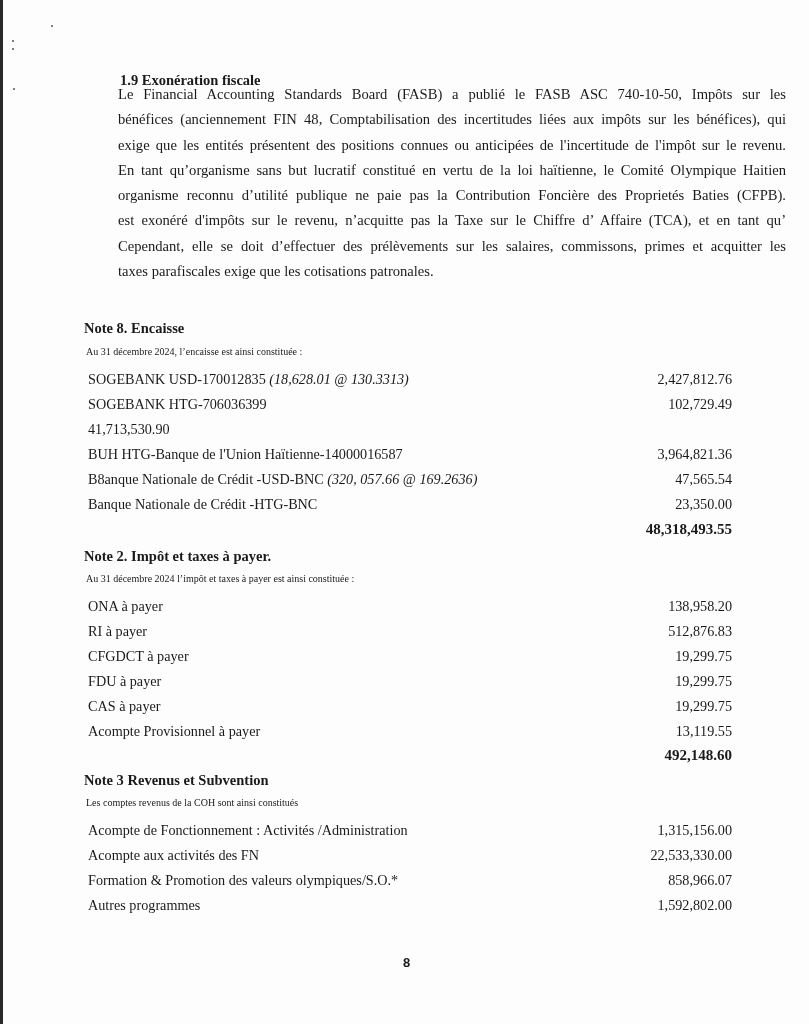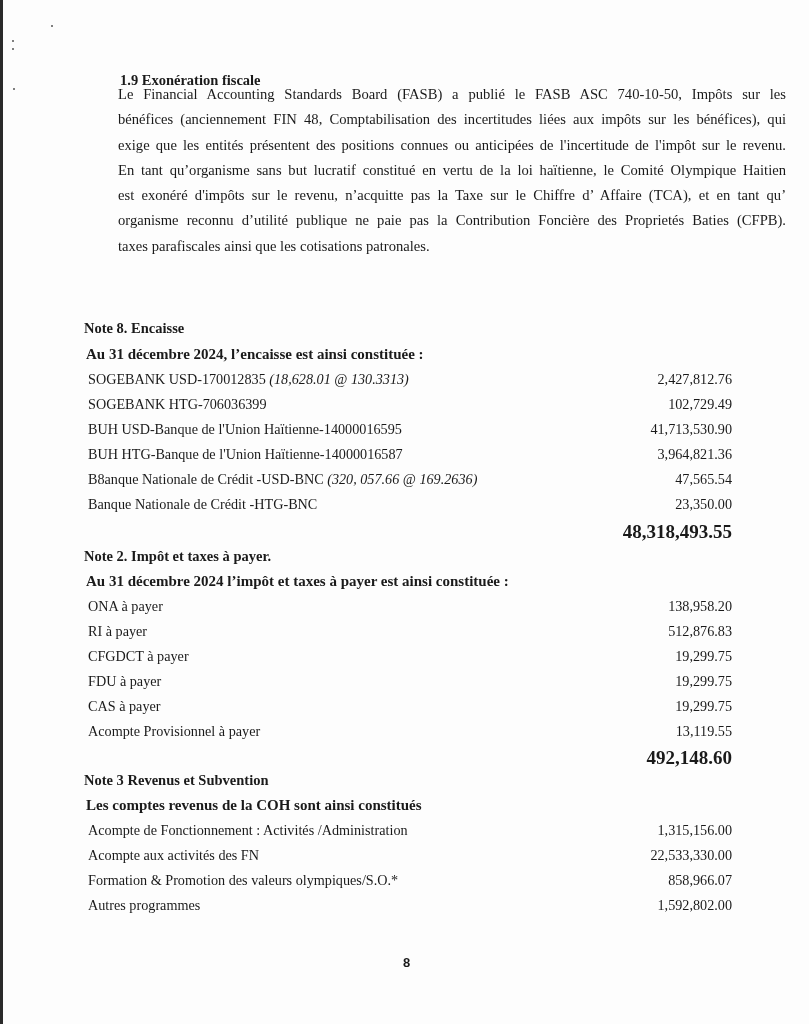--- a/index.html
+++ b/index.html
@@ -7,59 +7,59 @@
     width: 809px; height: 1024px; background: #fdfdfd; position: relative; overflow: hidden;
     font-family: "Liberation Serif", serif; color: #1a1a1a;
   }
   .left-edge { position: absolute; left: 0; top: 0; width: 3px; height: 1024px; background: #2a2a2a; }
   .speck { position: absolute; width: 2px; height: 2px; background: #555; border-radius: 1px; }
   .section-title { position: absolute; left: 120px; top: 72px; font-weight: bold; font-size: 14.5px; text-align: right; }
   .para { position: absolute; left: 98px; top: 82px; width: 668px; font-size: 14.6px; line-height: 25.3px; text-align: justify; margin-left: 20px; }
   .para span { display: block; text-align-last: justify; white-space: nowrap; }
   .para span.last { text-align-last: left; }
   .note-title { position: absolute; left: 84px; font-weight: bold; font-size: 14.5px; }
-  .note-sub { position: absolute; left: 86px; font-weight: bold; font-size: 15px; }
+  .note-sub { position: absolute; left: 86px; font-weight: normal; font-size: 10px; }
   .row { position: absolute; left: 88px; width: 644px; font-size: 14.2px; display: flex; justify-content: space-between; }
   .row .lbl em { }
-  .total { position: absolute; right: 77px; font-weight: bold; font-size: 19px; margin-left: 39px; }
+  .total { position: absolute; right: 77px; font-weight: bold; font-size: 15px; margin-left: 39px; }
   .page-num { position: absolute; left: 403px; top: 955px; font-family: "Liberation Sans", sans-serif; font-weight: bold; font-size: 13px; }
 </style>
 </head>
 <body>
 
 <div class="left-edge"></div>
 <div class="speck" style="left:12px;top:40px"></div>
 <div class="speck" style="left:12px;top:48px"></div>
 <div class="speck" style="left:51px;top:25px"></div>
 <div class="speck" style="left:13px;top:88px"></div>
 
 <div class="section-title">1.9 Exonération fiscale</div>
 
 <div class="para">
   <span>Le Financial Accounting Standards Board (FASB) a publié le FASB ASC 740-10-50, Impôts sur les</span>
   <span>bénéfices (anciennement FIN 48, Comptabilisation des incertitudes liées aux impôts sur les bénéfices), qui</span>
   <span>exige que les entités présentent des positions connues ou anticipées de l'incertitude de l'impôt sur le revenu.</span>
   <span>En tant qu’organisme sans but lucratif constitué en vertu de la loi haïtienne, le Comité Olympique Haitien</span>
+  <span>organisme reconnu d’utilité publique ne paie pas  la Contribution Foncière des Proprietés Baties (CFPB).</span>
   <span>est exonéré d'impôts sur le revenu,  n’acquitte pas la Taxe sur le Chiffre d’ Affaire (TCA), et en tant qu’</span>
-  <span>organisme reconnu d’utilité publique ne paie pas  la Contribution Foncière des Proprietés Baties (CFPB).</span>
-  <span class="last">taxes parafiscales ainsi que les cotisations patronales.</span>
+  <span>Cependant, elle se doit d’effectuer des prélèvements sur les salaires, commissons, primes  et acquitter les</span>
+  <span class="last">taxes parafiscales exige que les cotisations patronales.</span>
 </div>
 
 <div class="note-title" style="top:320px">Note 8. Encaisse</div>
 <div class="note-sub" style="top:346px">Au 31 décembre 2024, l’encaisse est ainsi constituée :</div>
 <div class="row" style="top:371px">
   <span class="lbl"><span>SOGEBANK USD-170012835 </span><em>(18,628.01 @ 130.3313)</em></span>
   <span>2,427,812.76</span>
 </div>
 <div class="row" style="top:396px">
   <span class="lbl"><span>SOGEBANK HTG-706036399</span><em></em></span>
   <span>102,729.49</span>
 </div>
 <div class="row" style="top:421px">
-  <span class="lbl"><span>BUH USD-Banque de l'Union Haïtienne-14000016595</span><em></em></span>
   <span>41,713,530.90</span>
 </div>
 <div class="row" style="top:446px">
   <span class="lbl"><span>BUH HTG-Banque de l'Union Haïtienne-14000016587</span><em></em></span>
   <span>3,964,821.36</span>
 </div>
 <div class="row" style="top:471px">
   <span class="lbl"><span>B8anque Nationale de Crédit -USD-BNC </span><em>(320, 057.66 @ 169.2636)</em></span>
   <span>47,565.54</span>
 </div>

